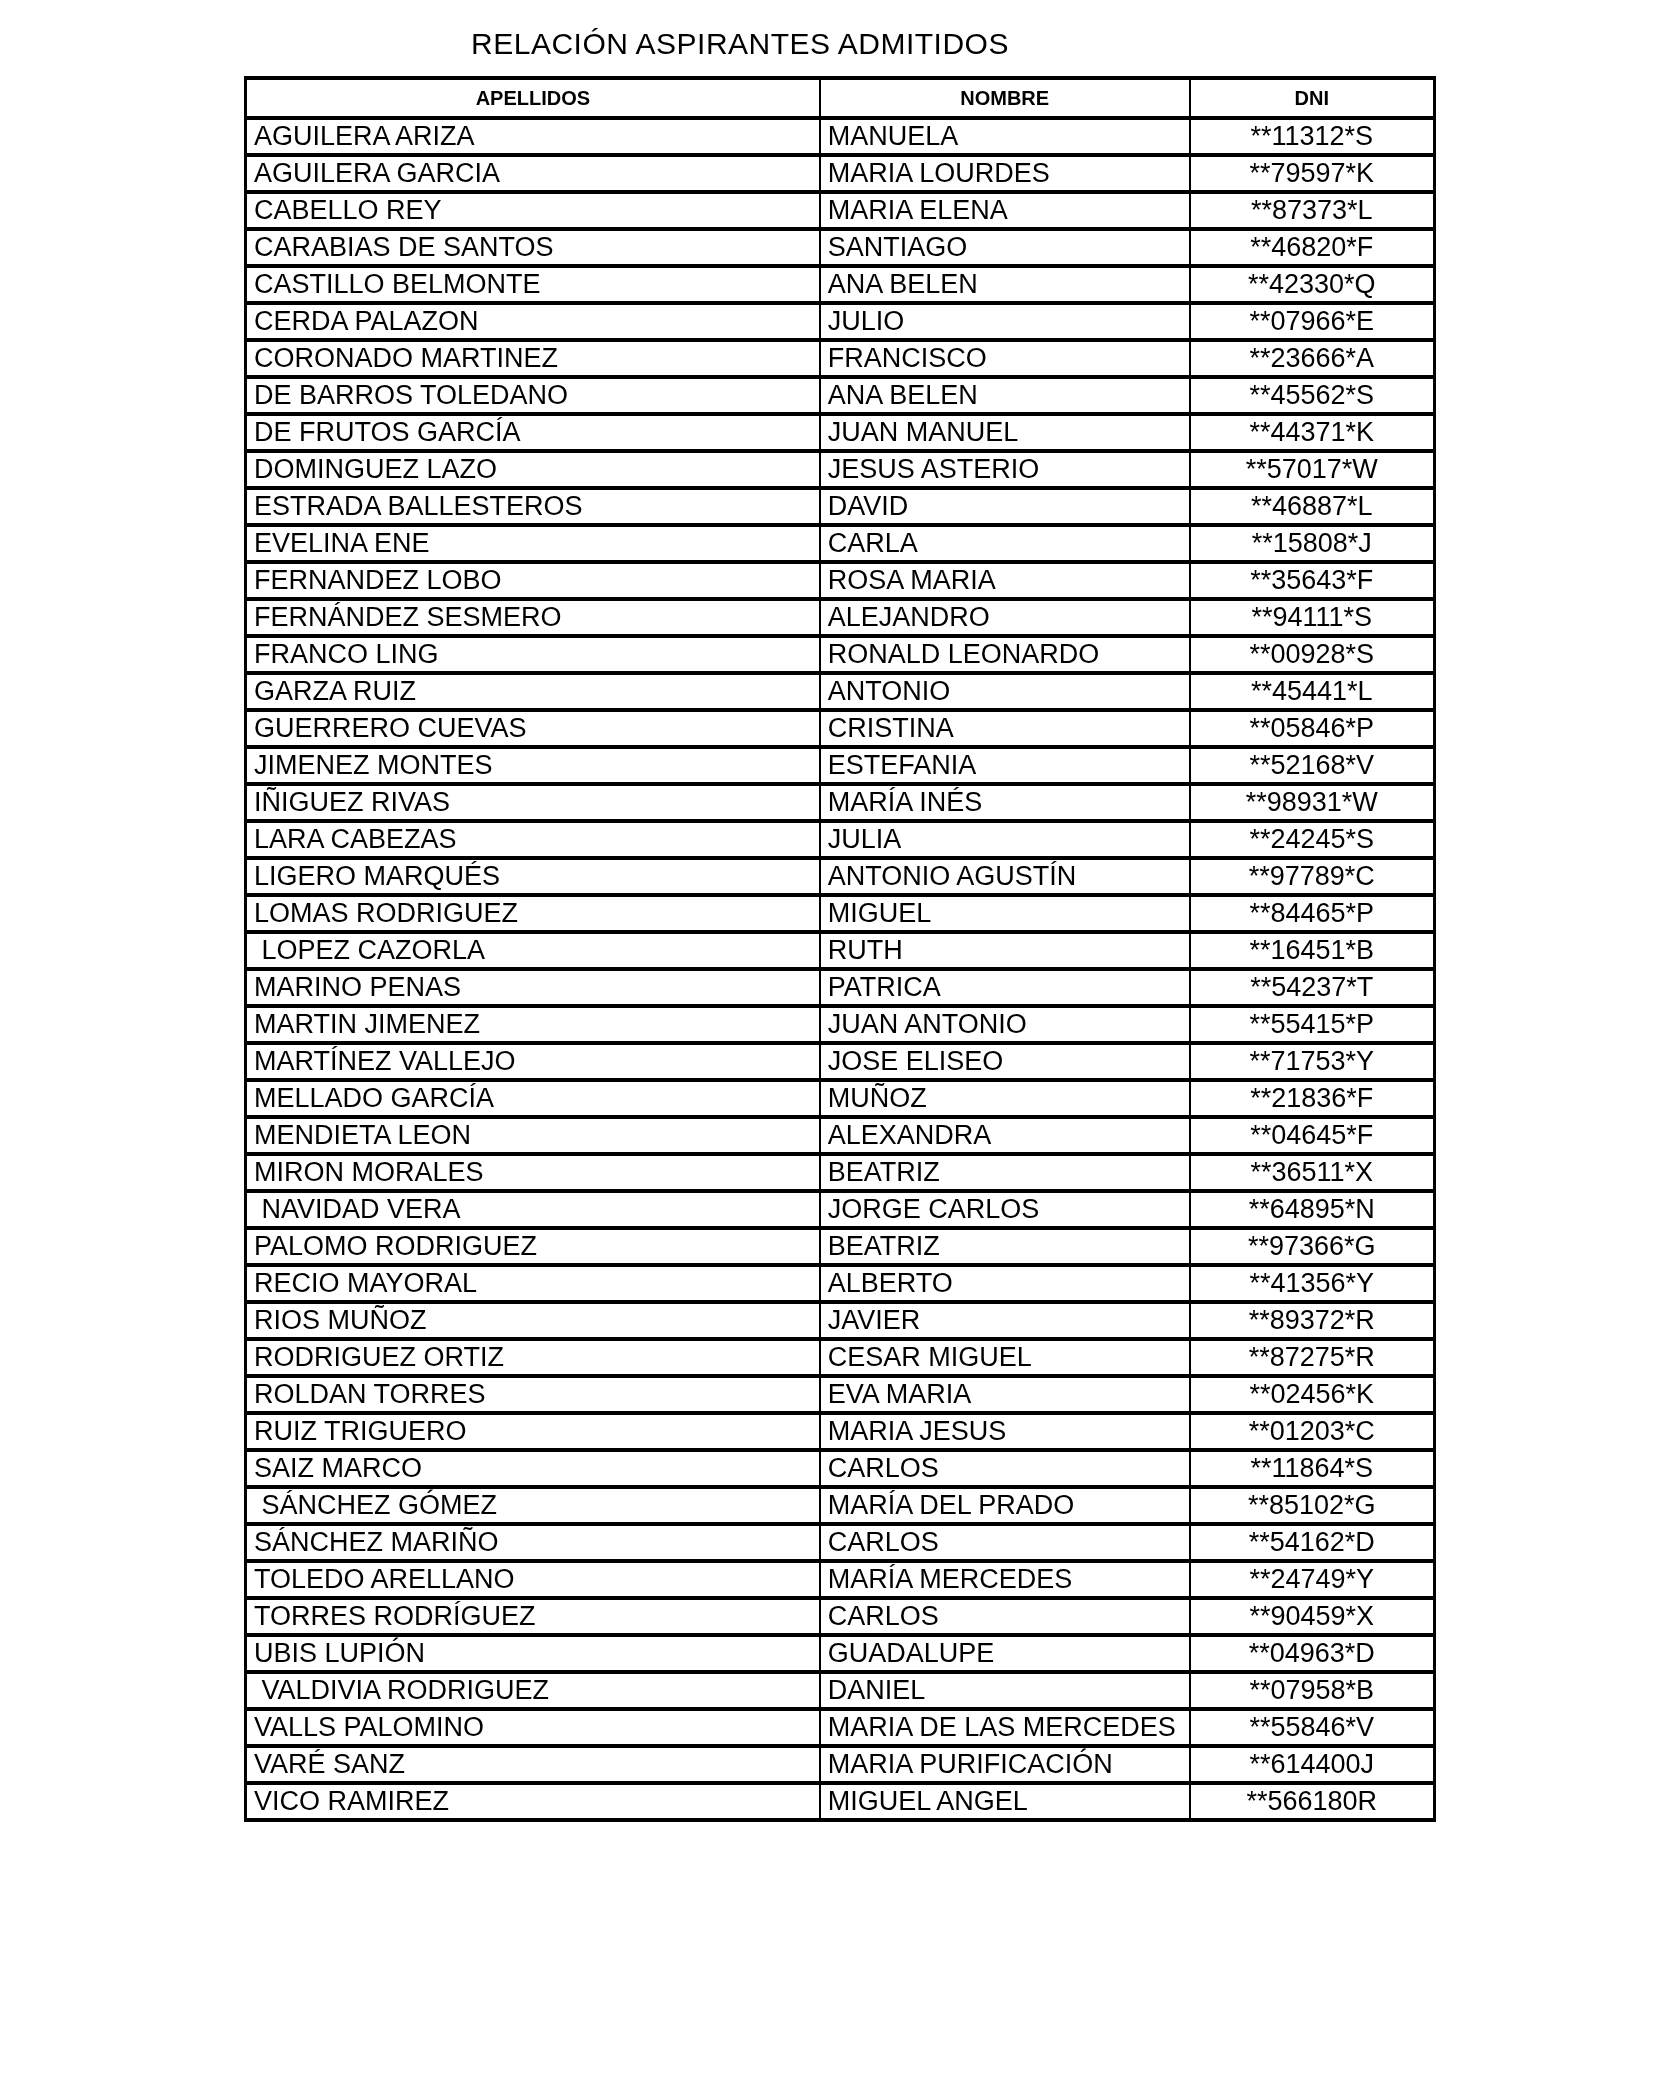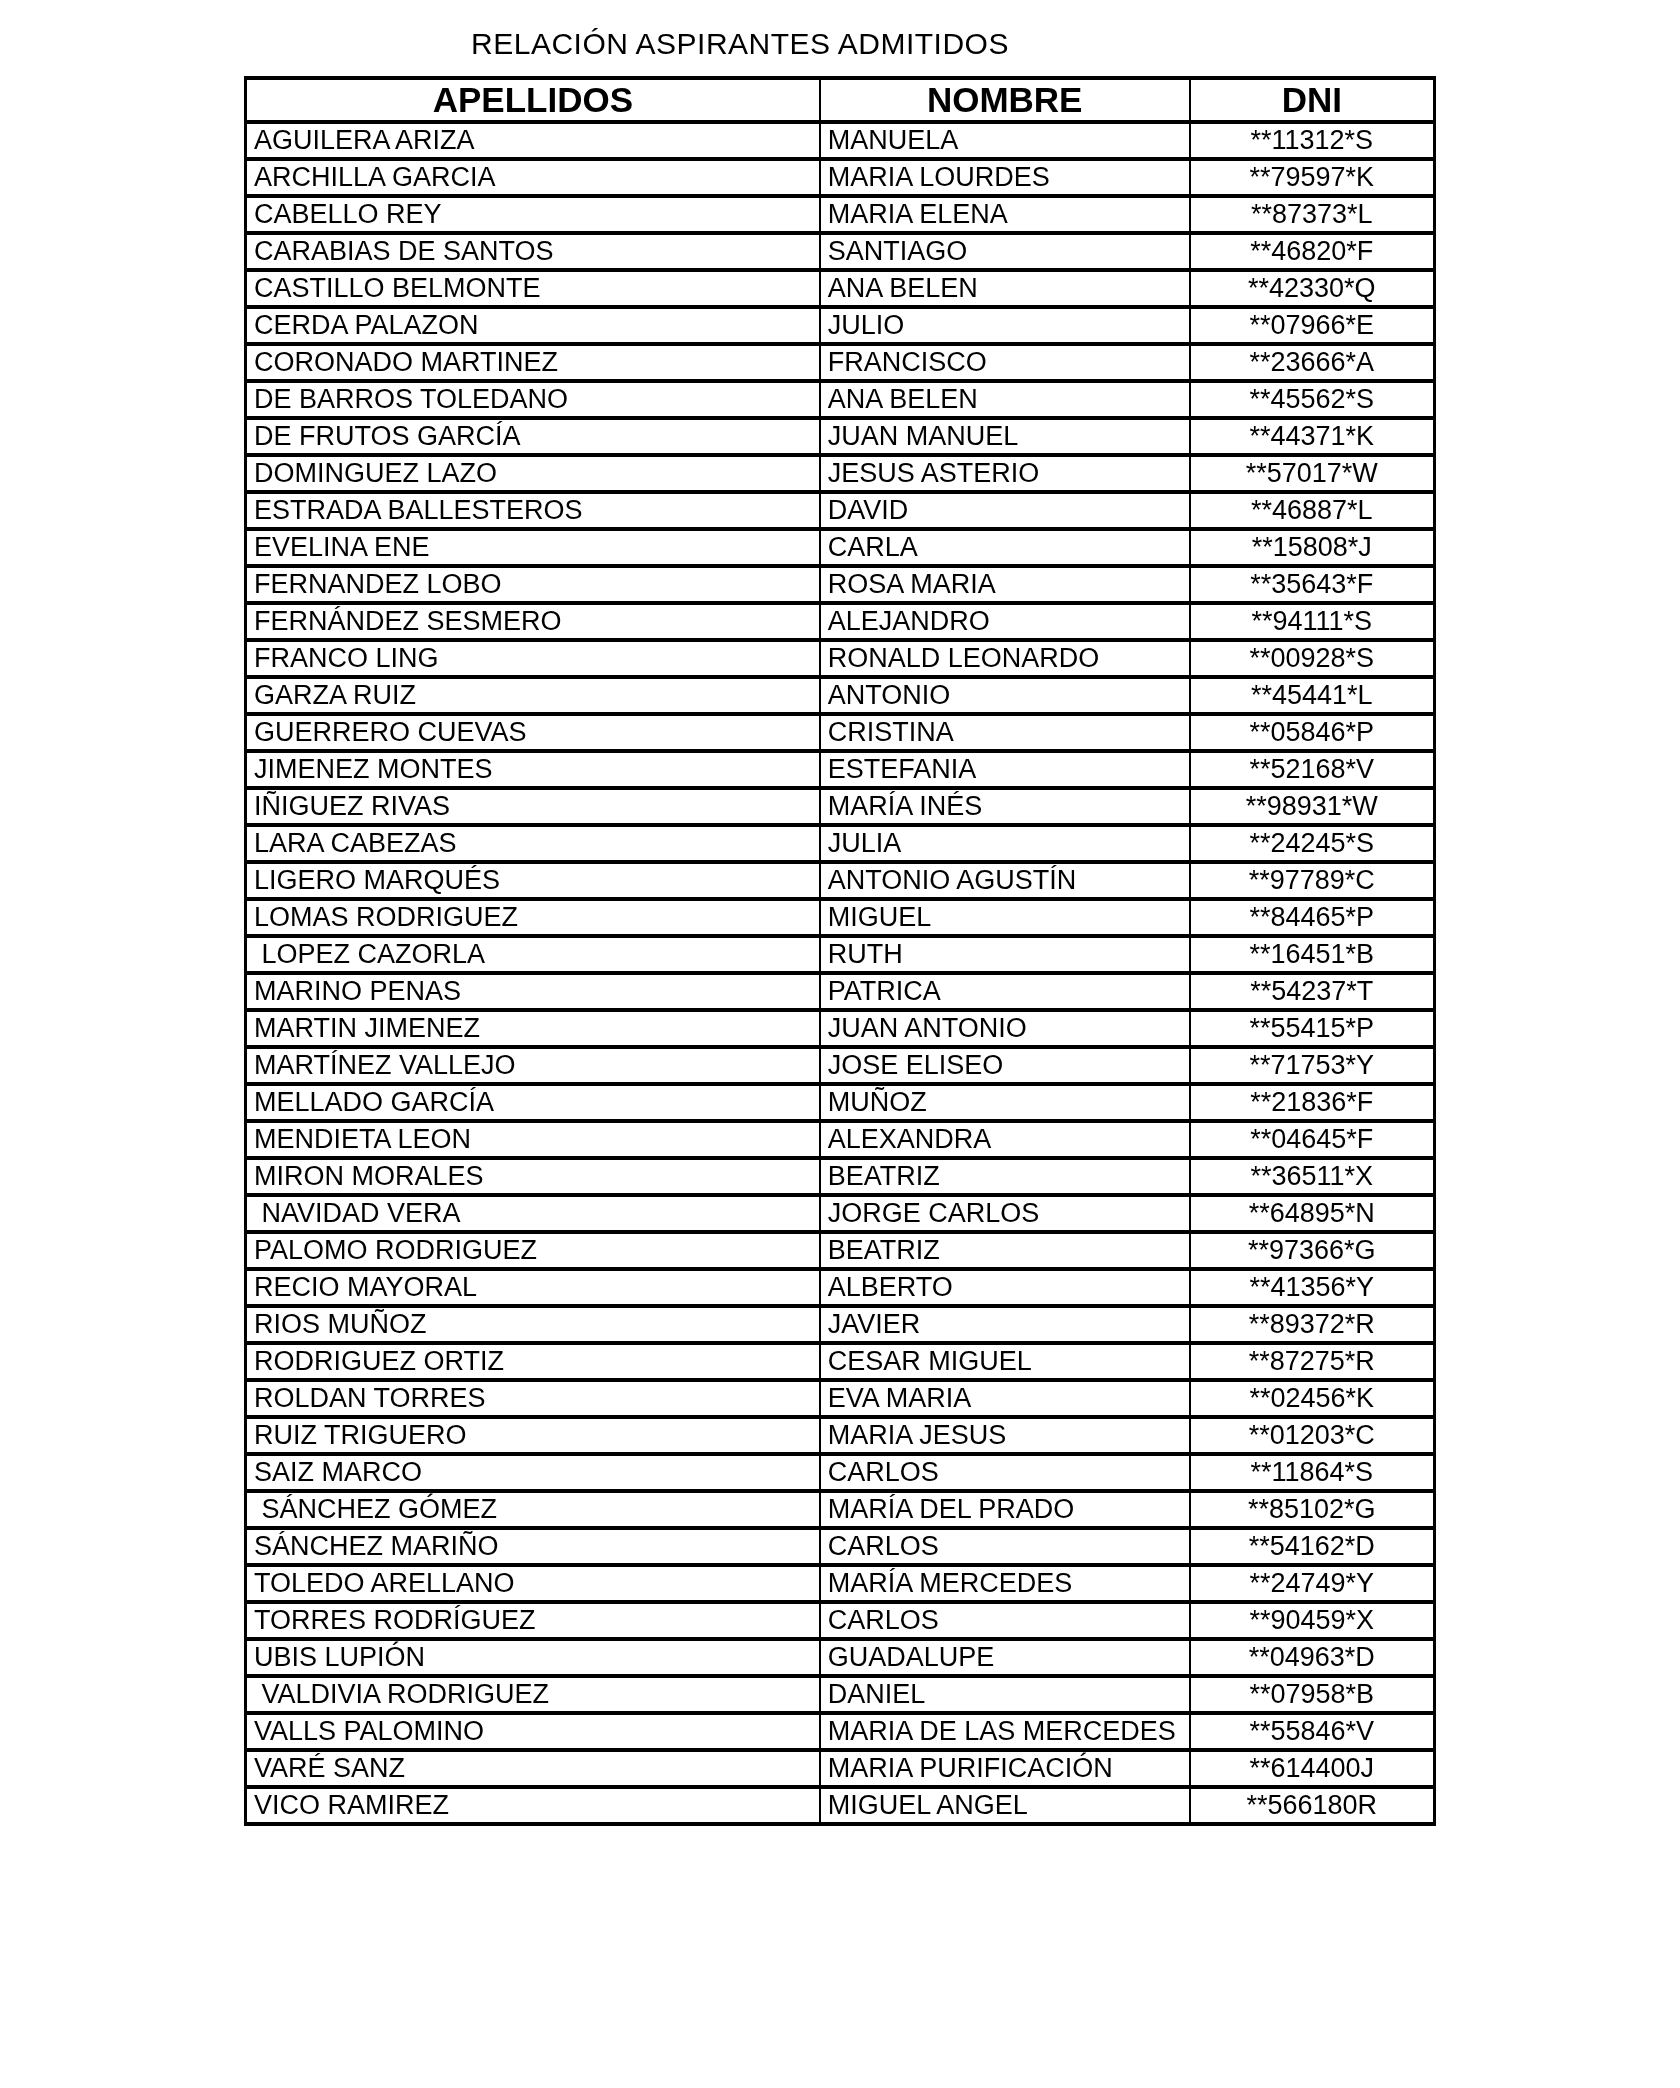--- a/index.html
+++ b/index.html
@@ -39,21 +39,21 @@
   col.col-dni       { width: 20.6%; }
   th, td {
     border-top: 4px solid #000;
     border-bottom: 4px solid #000;
     border-left: 2px solid #000;
     border-right: 2px solid #000;
     overflow: hidden;
   }
   th {
     height: 36px;
-    font-size: 35px;
+    font-size: 20px;
     font-weight: 700;
     text-align: center;
     vertical-align: middle;
     padding: 0;
   }
   td {
     height: 33px;
     font-size: 27px;
     font-weight: 400;
     vertical-align: middle;
@@ -87,21 +87,21 @@
         <th>DNI</th>
       </tr>
     </thead>
     <tbody>
     <tr>
           <td class="cell-apellidos">AGUILERA ARIZA</td>
           <td class="cell-nombre">MANUELA</td>
           <td class="cell-dni">**11312*S</td>
         </tr>
         <tr>
-          <td class="cell-apellidos">ARCHILLA GARCIA</td>
+          <td class="cell-apellidos">AGUILERA GARCIA</td>
           <td class="cell-nombre">MARIA LOURDES</td>
           <td class="cell-dni">**79597*K</td>
         </tr>
         <tr>
           <td class="cell-apellidos">CABELLO REY</td>
           <td class="cell-nombre">MARIA ELENA</td>
           <td class="cell-dni">**87373*L</td>
         </tr>
         <tr>
           <td class="cell-apellidos">CARABIAS DE SANTOS</td>

